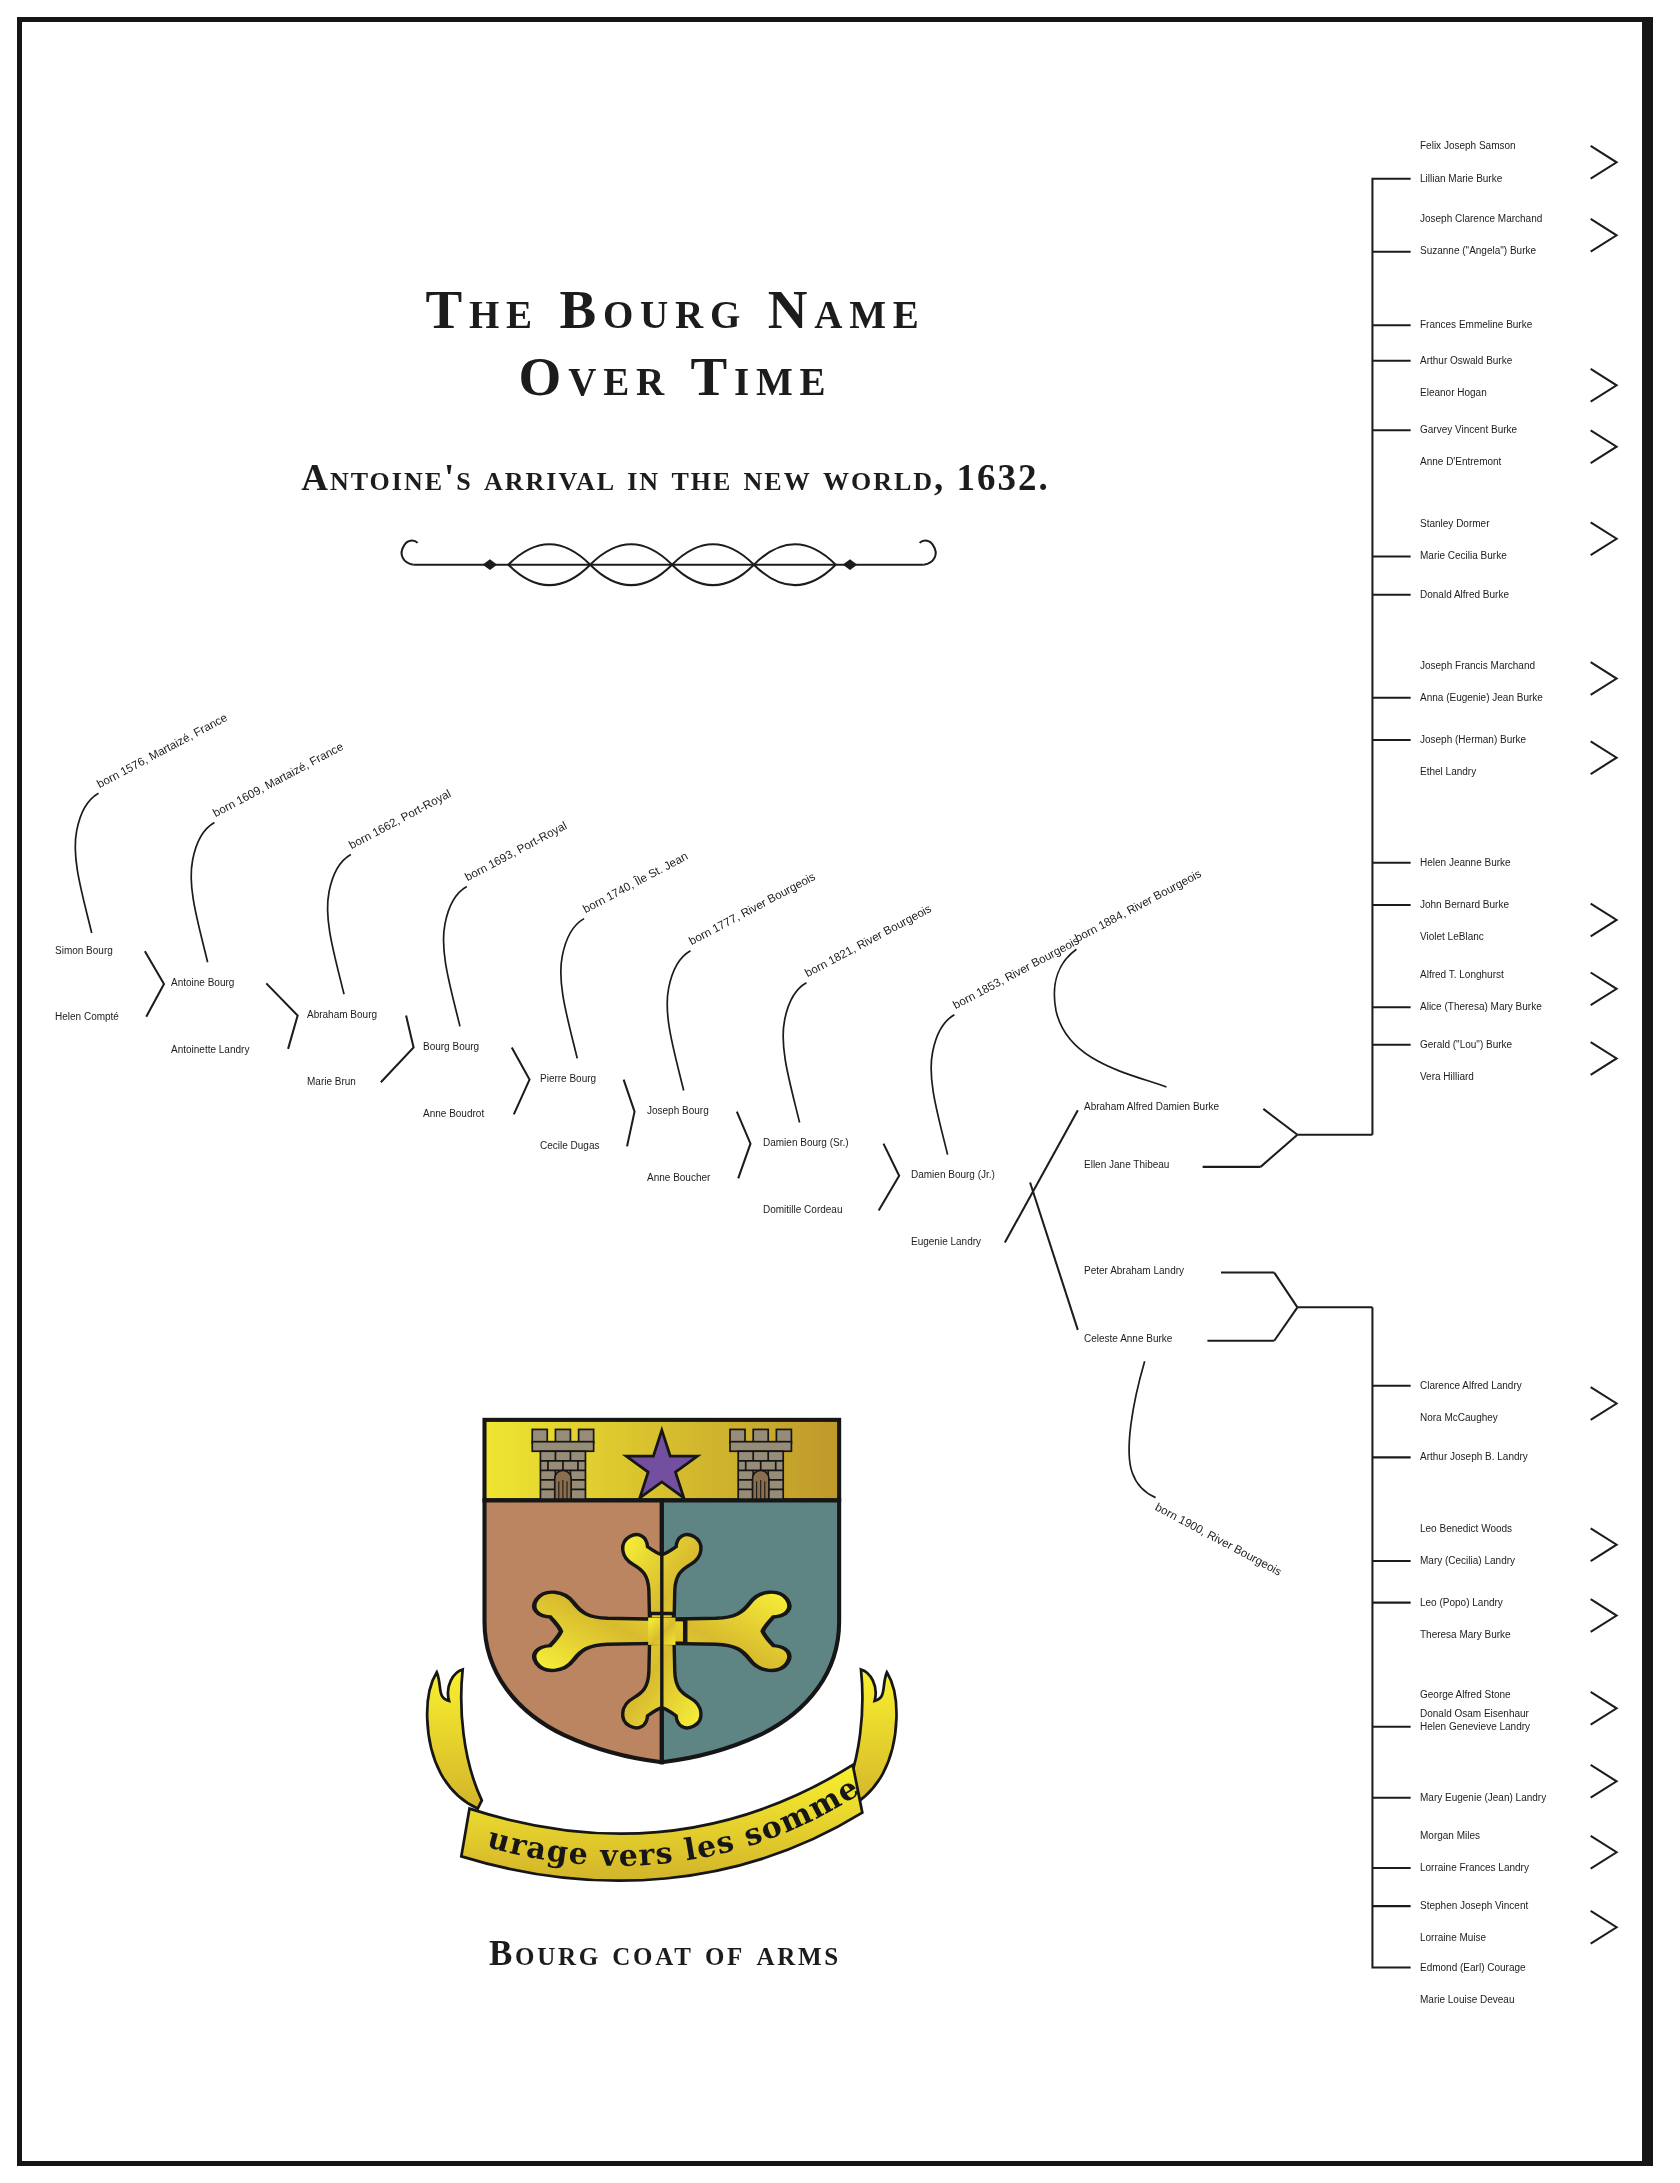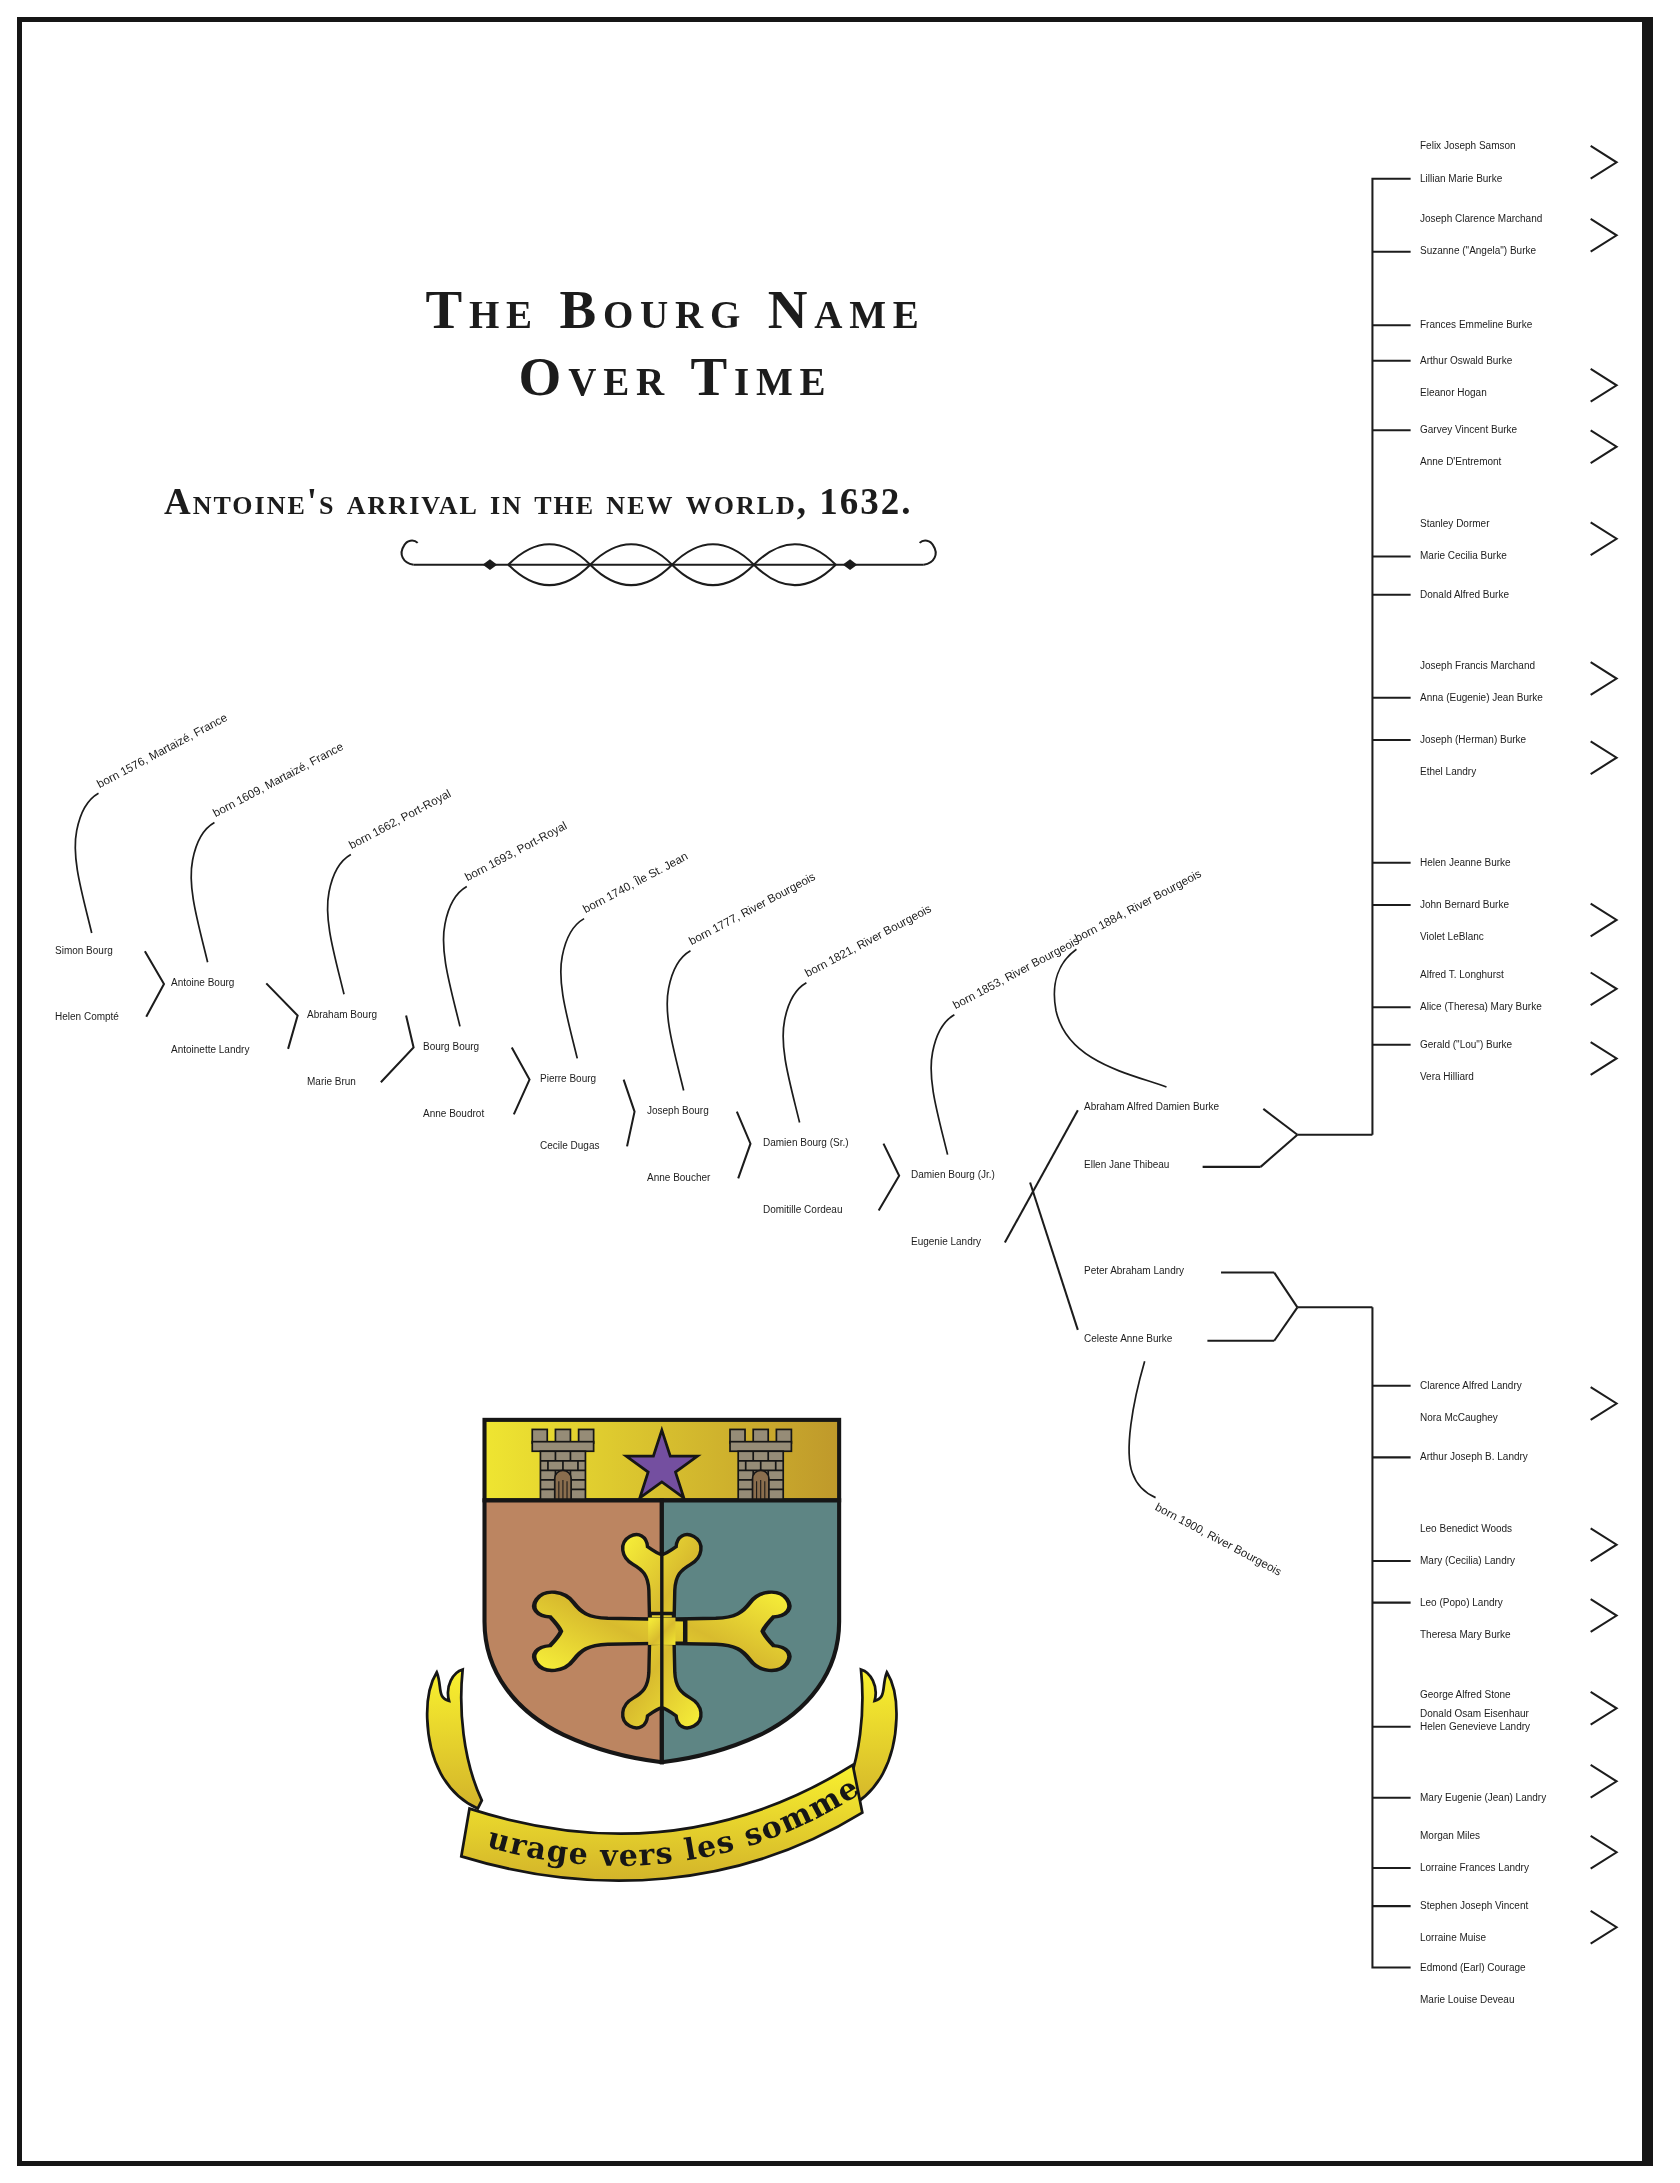--- a/index.html
+++ b/index.html
@@ -4,23 +4,23 @@
 <style>
   html,body{margin:0;padding:0;background:#ffffff;}
   .page{position:relative;width:1681px;height:2183px;background:#ffffff;overflow:hidden;
         font-family:"Liberation Sans",sans-serif;color:#1c1c1c;}
   .frame{position:absolute;left:17px;top:17px;width:1636px;height:2149px;box-sizing:border-box;
          border-style:solid;border-color:#161616;border-width:5.5px 11px 5.5px 5.5px;}
   svg.art{position:absolute;left:0;top:0;width:1681px;height:2183px;}
   .title{position:absolute;left:232px;top:276px;width:887px;text-align:center;
          font-family:"Liberation Serif",serif;font-weight:bold;font-variant:small-caps;
          font-size:55px;line-height:67px;letter-spacing:6.8px;}
-  .subtitle{position:absolute;left:164px;top:456px;width:1023px;text-align:left;
+  .subtitle{position:absolute;left:164px;top:456px;width:1023px;text-align:center;
          font-family:"Liberation Serif",serif;font-weight:bold;font-variant:small-caps;
-         font-size:37px;letter-spacing:2px;margin-top:24px;}
+         font-size:37px;letter-spacing:2px;}
   .caption{position:absolute;left:382px;top:1934px;width:566px;text-align:center;
          font-family:"Liberation Serif",serif;font-weight:bold;font-variant:small-caps;
          font-size:35px;letter-spacing:2.7px;}
   .nm{position:absolute;font-size:10px;line-height:16.4px;white-space:nowrap;}
   .ann{position:absolute;font-size:11.6px;line-height:15px;white-space:nowrap;
        transform:rotate(-28deg);transform-origin:0 100%;}
   .ann.down{transform:rotate(28deg);transform-origin:0 0;}
 </style>
 </head>
 <body>
@@ -212,20 +212,21 @@
     </g>
   </svg>
 
   <div class="frame"></div>
 
   <div class="title">
     <div>The Bourg Name</div>
     <div>Over Time</div>
   </div>
   <div class="subtitle">Antoine's arrival in the new world, 1632.</div>
+  <div class="caption">Bourg coat of arms</div>
 
   <div class="nm" style="left:55px;top:943px">Simon Bourg</div>
   <div class="nm" style="left:55px;top:1009px">Helen Compté</div>
   <div class="nm" style="left:171px;top:975px">Antoine Bourg</div>
   <div class="nm" style="left:171px;top:1042px">Antoinette Landry</div>
   <div class="nm" style="left:307px;top:1007px">Abraham Bourg</div>
   <div class="nm" style="left:307px;top:1074px">Marie Brun</div>
   <div class="nm" style="left:423px;top:1039px">Bourg Bourg</div>
   <div class="nm" style="left:423px;top:1106px">Anne Boudrot</div>
   <div class="nm" style="left:540px;top:1071px">Pierre Bourg</div>

